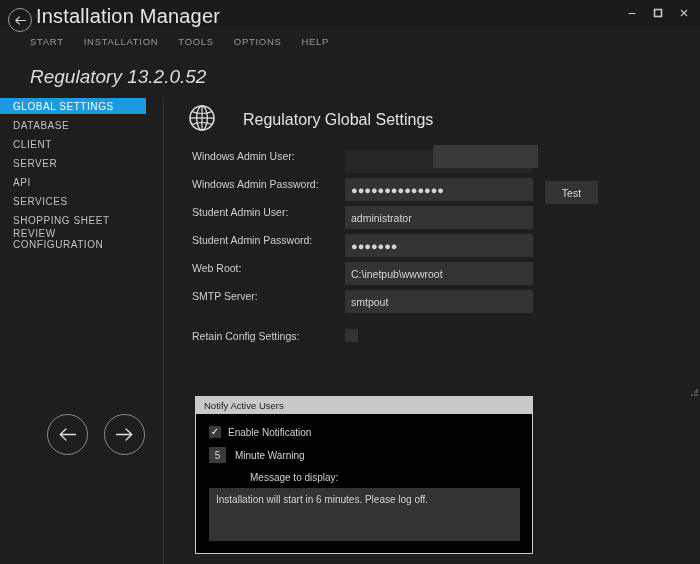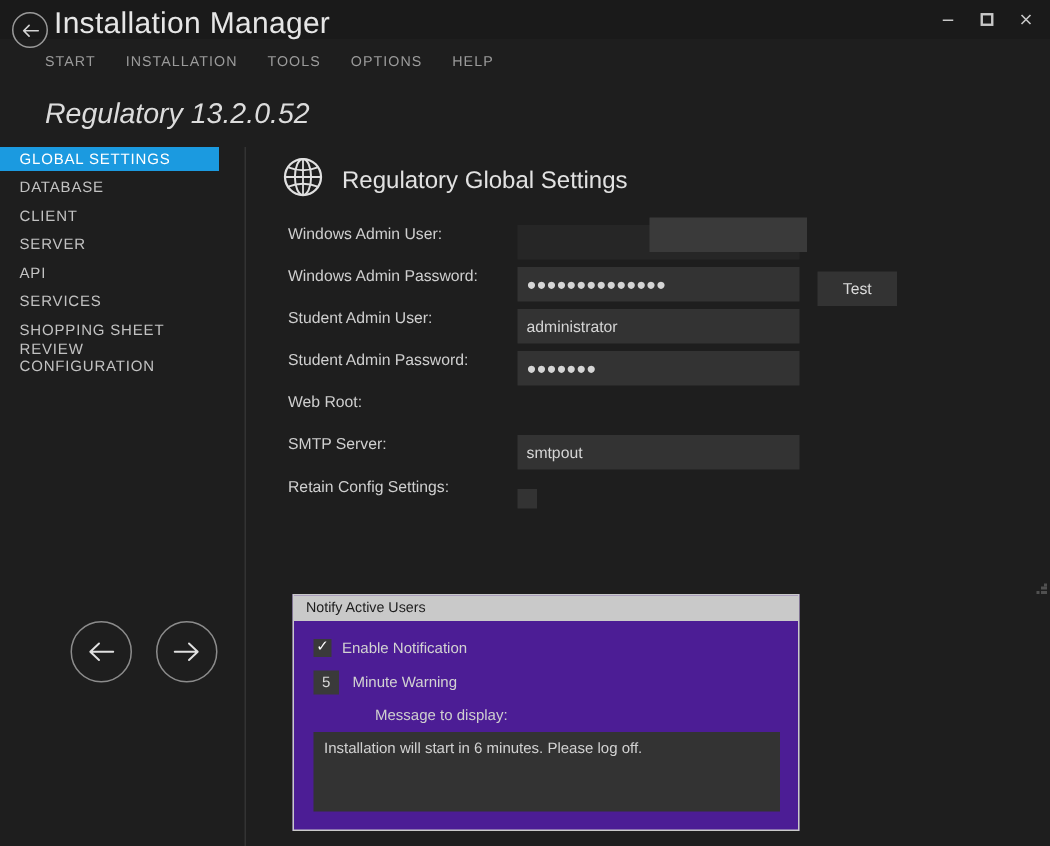--- a/index.html
+++ b/index.html
@@ -147,21 +147,21 @@
     position: absolute;
     left: 164px; top: 98px;
     width: 536px;
     height: 466px;
   }
   .content-head {
     position: absolute;
     left: 24px; top: 6px;
     display: flex;
     align-items: center;
-    gap: 12px;
+    gap: 27px;
     justify-content: center;
   }
   .content-head-title {
     font-size: 16px;
     color: #e2e2e2;
     font-weight: 400;
   }
 
   
   .form {
@@ -218,31 +218,31 @@
     justify-content: center;
     font-size: 10.5px;
     color: #dadada;
     cursor: pointer;
   }
   .checkbox-sq {
     width: 13px; height: 13px;
     background: #333333;
     cursor: pointer;
   }
-  .frow.cb { height: 24px; align-items: flex-start; }
+  .frow.cb { height: 24px; align-items: flex-end; }
   .frow.cb .flabel { padding-top: 1px; }
   .frow.cb .cbwrap { padding-top: 8px; }
 
   
   .notify-panel {
     position: absolute;
     left: 31px; top: 298px;
     width: 338px;
     border: 1px solid #c9c9c9;
-    background: #4c1d95;
+    background: #000000;
     box-sizing: border-box;
   }
   .notify-header {
     height: 17px;
     background: #c9c9c9;
     color: #1c1c1c;
     font-size: 9.5px;
     display: flex;
     align-items: center;
     padding-left: 8px;
@@ -422,20 +422,21 @@
     </div>
 
     <div class="frow">
       <div class="flabel">Student Admin Password:</div>
       <div class="finput dots">●●●●●●●</div>
     </div>
 
 
     <div class="frow">
       <div class="flabel">Web Root:</div>
+      <div class="finput">C:\inetpub\wwwroot</div>
     </div>
 
     <div class="frow">
       <div class="flabel">SMTP Server:</div>
       <div class="finput">smtpout</div>
     </div>
 
     <div class="frow cb">
       <div class="flabel">Retain Config Settings:</div>
       <div class="cbwrap">

